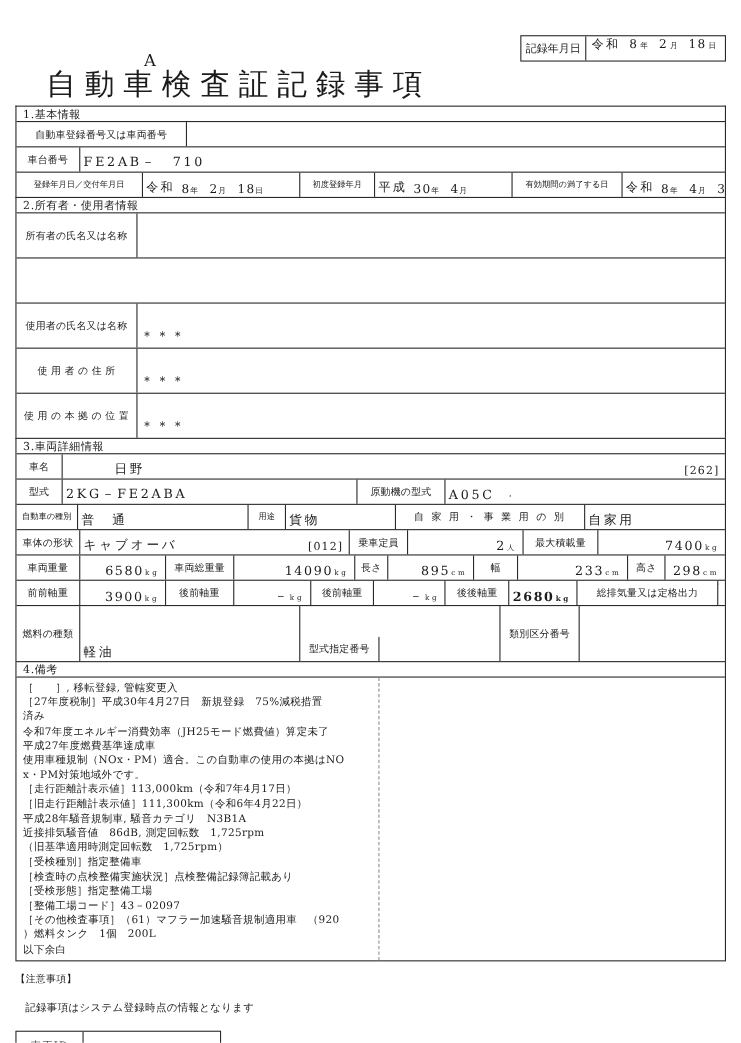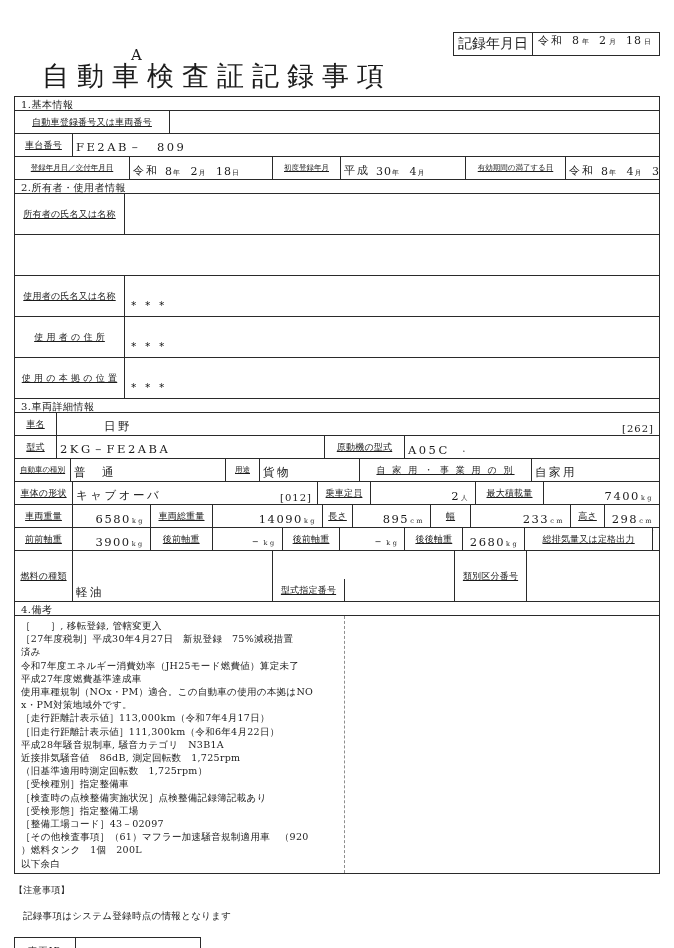--- a/index.html
+++ b/index.html
@@ -49,21 +49,21 @@
   .record-date-box {
     position: absolute;
     right: 14px;
     top: 32px;
     display: flex;
     align-items: stretch;
     border: 1px solid #2a2a2a;
     height: 22px;
   }
   .record-date-box .rdb-label {
-    font-size: 14px;
+    font-size: 10px;
     padding: 0 4px;
     display: flex;
     align-items: center;
     border-right: 1px solid #2a2a2a;
     white-space: nowrap;
   }
   .record-date-box .rdb-value {
     font-size: 11px;
     padding: 0 6px 0 5px;
     display: flex;
@@ -108,21 +108,20 @@
     padding: 0 3px;
     font-size: 9px;
     overflow: hidden;
     white-space: nowrap;
   }
   .cell.lbl {
     justify-content: center;
     font-size: 9px;
     letter-spacing: 0.2px;
     border-right: 1px solid #2a2a2a;
-    text-decoration: underline;
   }
   .cell.lbl.sm { font-size: 7.5px; letter-spacing: 0; }
   .cell.val {
     justify-content: flex-start;
     align-items: flex-end;
     padding-bottom: 1px;
     font-size: 11.5px;
     letter-spacing: 2.5px;
     border-right: 1px solid #2a2a2a;
   }
@@ -240,21 +239,21 @@
   <div class="frame">
     <div class="section-bar">1.基本情報</div>
 
     <div class="row">
       <div class="cell lbl" style="width:155px;">自動車登録番号又は車両番号</div>
       <div class="cell val nobr" style="flex:1;"></div>
     </div>
 
     <div class="row">
       <div class="cell lbl" style="width:58px;">車台番号</div>
-      <div class="cell val nobr" style="flex:1;">FE2AB－　809</div>
+      <div class="cell val nobr" style="flex:1;">FE2AB－　710</div>
     </div>
 
     <div class="row nb">
       <div class="cell lbl sm" style="width:115px;">登録年月日／交付年月日</div>
       <div class="cell val" style="width:143px;">
         <span class="era">令和</span>
         <span class="numv">8</span>
         <span class="unit-s">年</span>
         <span class="numv">2</span>
         <span class="unit-s">月</span>
@@ -412,21 +411,21 @@
         </span>
       </div>
       <div class="cell lbl" style="width:58px;">後前軸重</div>
       <div class="cell val r" style="width:65px;">
         <span class="numwrap">
           <span class="n">－</span>
           <span class="u">kg</span>
         </span>
       </div>
       <div class="cell lbl" style="width:58px;">後後軸重</div>
-      <div class="cell val r" style="width:62px;">
+      <div class="cell val r" style="width:62px;font-weight:bold;">
         <span class="numwrap">
           <span class="n">2680</span>
           <span class="u">kg</span>
         </span>
       </div>
       <div class="cell lbl" style="width:128px;">総排気量又は定格出力</div>
       <div class="cell val r nobr" style="flex:1;position:relative;">
         <span style="position:absolute;right:3px;top:1px;font-size:6.5px;">kW</span>
         <span class="numwrap">
 

